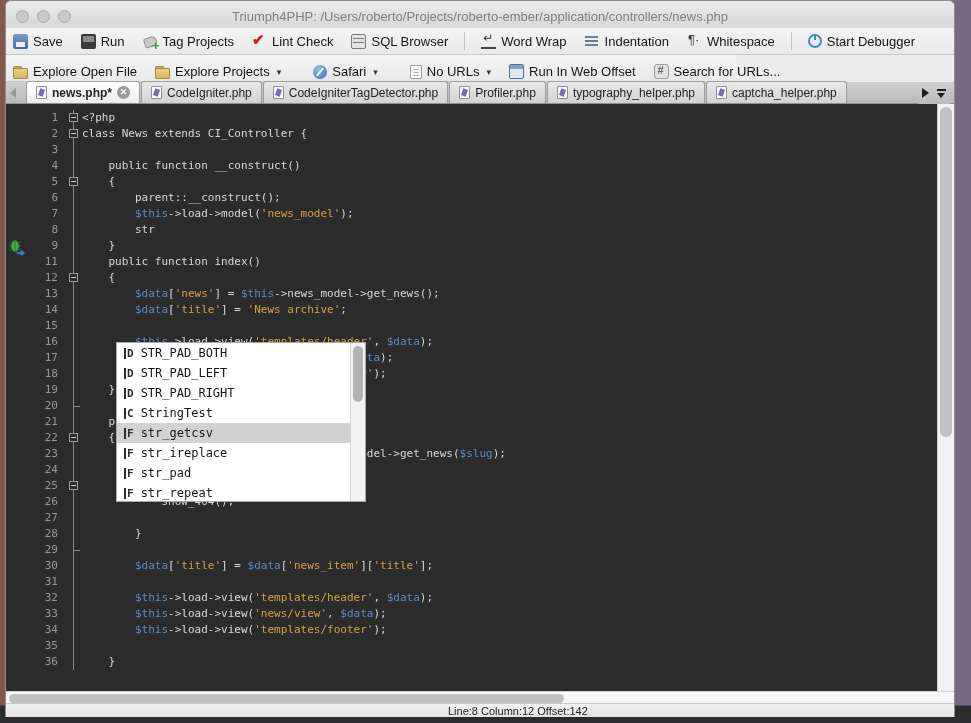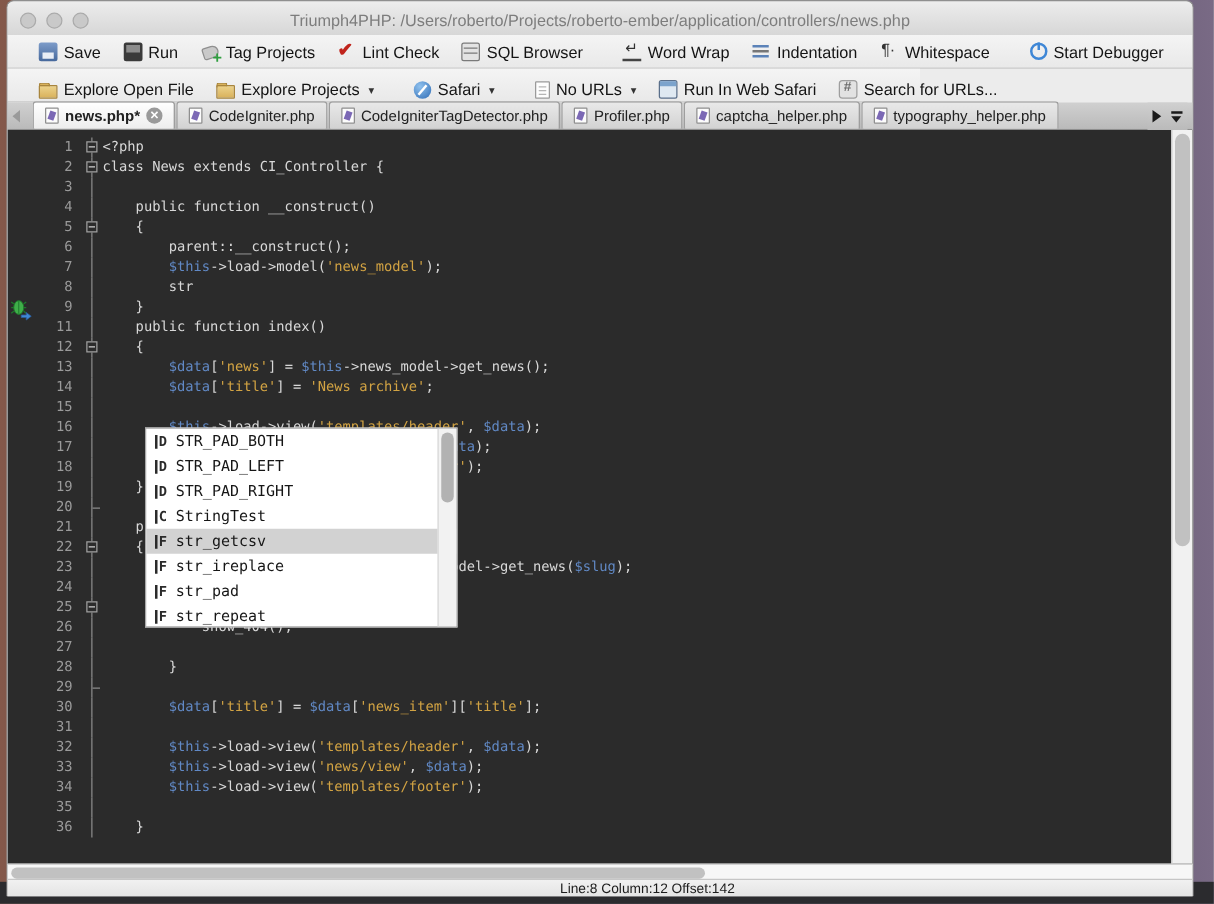--- a/index.html
+++ b/index.html
@@ -25,21 +25,21 @@
   }
   .lights { position:absolute; left:10px; top:7px; display:flex; gap:8px; }
   .light { width:13px; height:13px; border-radius:50%; background:#c9c9c9; border:1px solid #ababab; }
   .title { position:absolute; left:0; right:0; top:0; height:27px; line-height:27px;
     text-align:center; font-size:13px; color:#7d7d7d; }
   
   .toolbar {
     position:absolute; left:0; right:0; height:27px;
     background:linear-gradient(#f4f4f4,#e9e9e9);
     border-bottom:1px solid #c9c9c9;
-    display:flex; align-items:center; padding:0 18px; gap:4px;
+    display:flex; align-items:center; padding:0 0; gap:4px;
   }
   .toolbar1 { top:27px; }
   .toolbar2 { top:54px; width:730px;align-items:flex-end; }
   .tb-btn { display:flex; align-items:center; gap:5px; padding:2px 7px; font-size:13px; color:#141414;
     background:transparent; border:none; white-space:nowrap; }
   .tb-sep { width:1px; height:18px; background:#c2c2c2; margin:0 5px; }
   .dd { font-size:9px; color:#333; margin-left:2px; }
   
   .ic { width:15px; height:15px; display:inline-block; position:relative; flex:0 0 auto; }
   .ic-save { background:linear-gradient(#7d9cc9,#46689c); border-radius:2px; }
@@ -192,21 +192,21 @@
         <span class="dd">▾</span>
       </button>
       <span class="tb-sep"></span>
       <button class="tb-btn">
         <span class="ic ic-page"></span>
         <span>No URLs</span>
         <span class="dd">▾</span>
       </button>
       <button class="tb-btn">
         <span class="ic ic-browser"></span>
-        <span>Run In Web Safari</span>
+        <span>Run In Web Offset</span>
       </button>
       <button class="tb-btn">
         <span class="ic ic-hash"></span>
         <span>Search for URLs...</span>
       </button>
     </div>
 
   <div class="tabbar">
     <span class="tab-scroll-left"></span>
     <span id="tabs-host" style="display:flex;align-items:flex-end;margin-top:19px;">
@@ -222,25 +222,25 @@
         <span class="tab">
           <span class="ic-file"></span>
           <span>CodeIgniterTagDetector.php</span>
         </span>
         <span class="tab">
           <span class="ic-file"></span>
           <span>Profiler.php</span>
         </span>
         <span class="tab">
           <span class="ic-file"></span>
-          <span>captcha_helper.php</span>
+          <span>typography_helper.php</span>
         </span>
         <span class="tab">
           <span class="ic-file"></span>
-          <span>typography_helper.php</span>
+          <span>captcha_helper.php</span>
         </span>
       </span>
     <span class="tab-ctrls">
       <span class="tri-right"></span>
       <span class="tab-menu"></span>
     </span>
   </div>
 
   <div class="editor">
     <div class="code-lines" id="code-lines">

